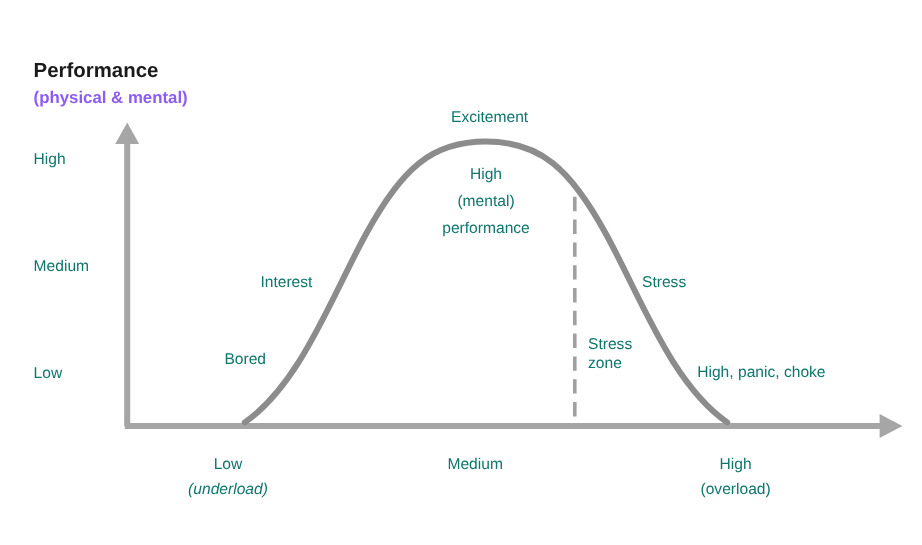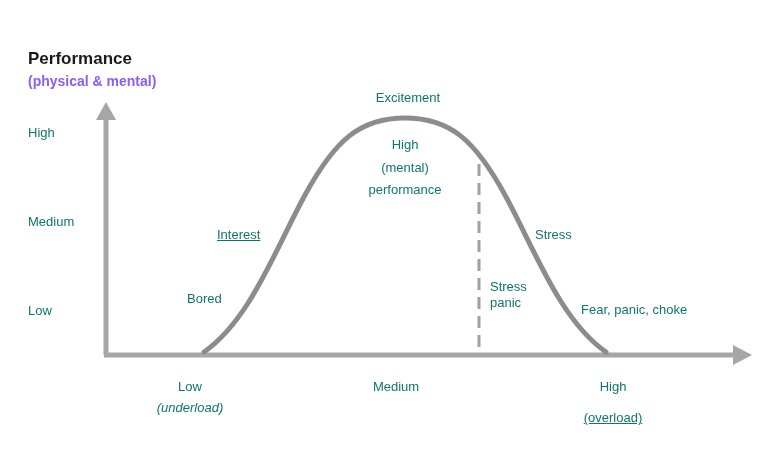--- a/index.html
+++ b/index.html
@@ -32,25 +32,25 @@
 
 <div class="lbl" style="left:28px; top:124px;">High</div>
 <div class="lbl" style="left:28px; top:213px;">Medium</div>
 <div class="lbl" style="left:28px; top:302px;">Low</div>
 
 <div class="lbl center" style="left:408px; top:89px;">Excitement</div>
 <div class="lbl center" style="left:405px; top:136px;">High</div>
 <div class="lbl center" style="left:405px; top:159px;">(mental)</div>
 <div class="lbl center" style="left:405px; top:181px;">performance</div>
 
-<div class="lbl" style="left:217px; top:226px;text-decoration:underline;">Interest</div>
+<div class="lbl" style="left:217px; top:226px;">Interest</div>
 <div class="lbl" style="left:187px; top:290px;">Bored</div>
 
 <div class="lbl" style="left:535px; top:226px;">Stress</div>
 <div class="lbl" style="left:490px; top:278px;">Stress</div>
-<div class="lbl" style="left:490px; top:294px;">panic</div>
-<div class="lbl" style="left:581px; top:301px;">Fear, panic, choke</div>
+<div class="lbl" style="left:490px; top:294px;">zone</div>
+<div class="lbl" style="left:581px; top:301px;">High, panic, choke</div>
 
 <div class="lbl center" style="left:190px; top:378px;">Low</div>
 <div class="lbl center" style="left:190px; top:399px;font-style:italic;">(underload)</div>
 <div class="lbl center" style="left:396px; top:378px;">Medium</div>
 <div class="lbl center" style="left:613px; top:378px;">High</div>
-<div class="lbl center" style="left:613px; top:409px;text-decoration:underline;">(overload)</div>
+<div class="lbl center" style="left:613px; top:399px;">(overload)</div>
 
 </body></html>

